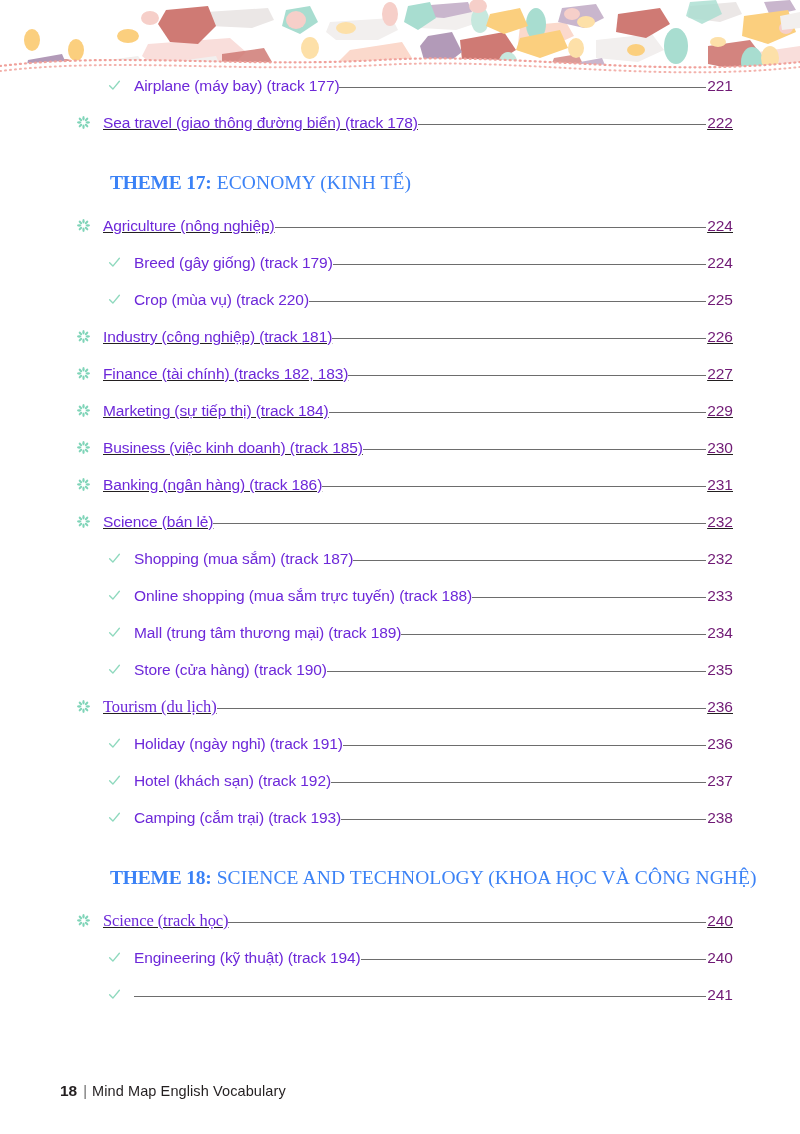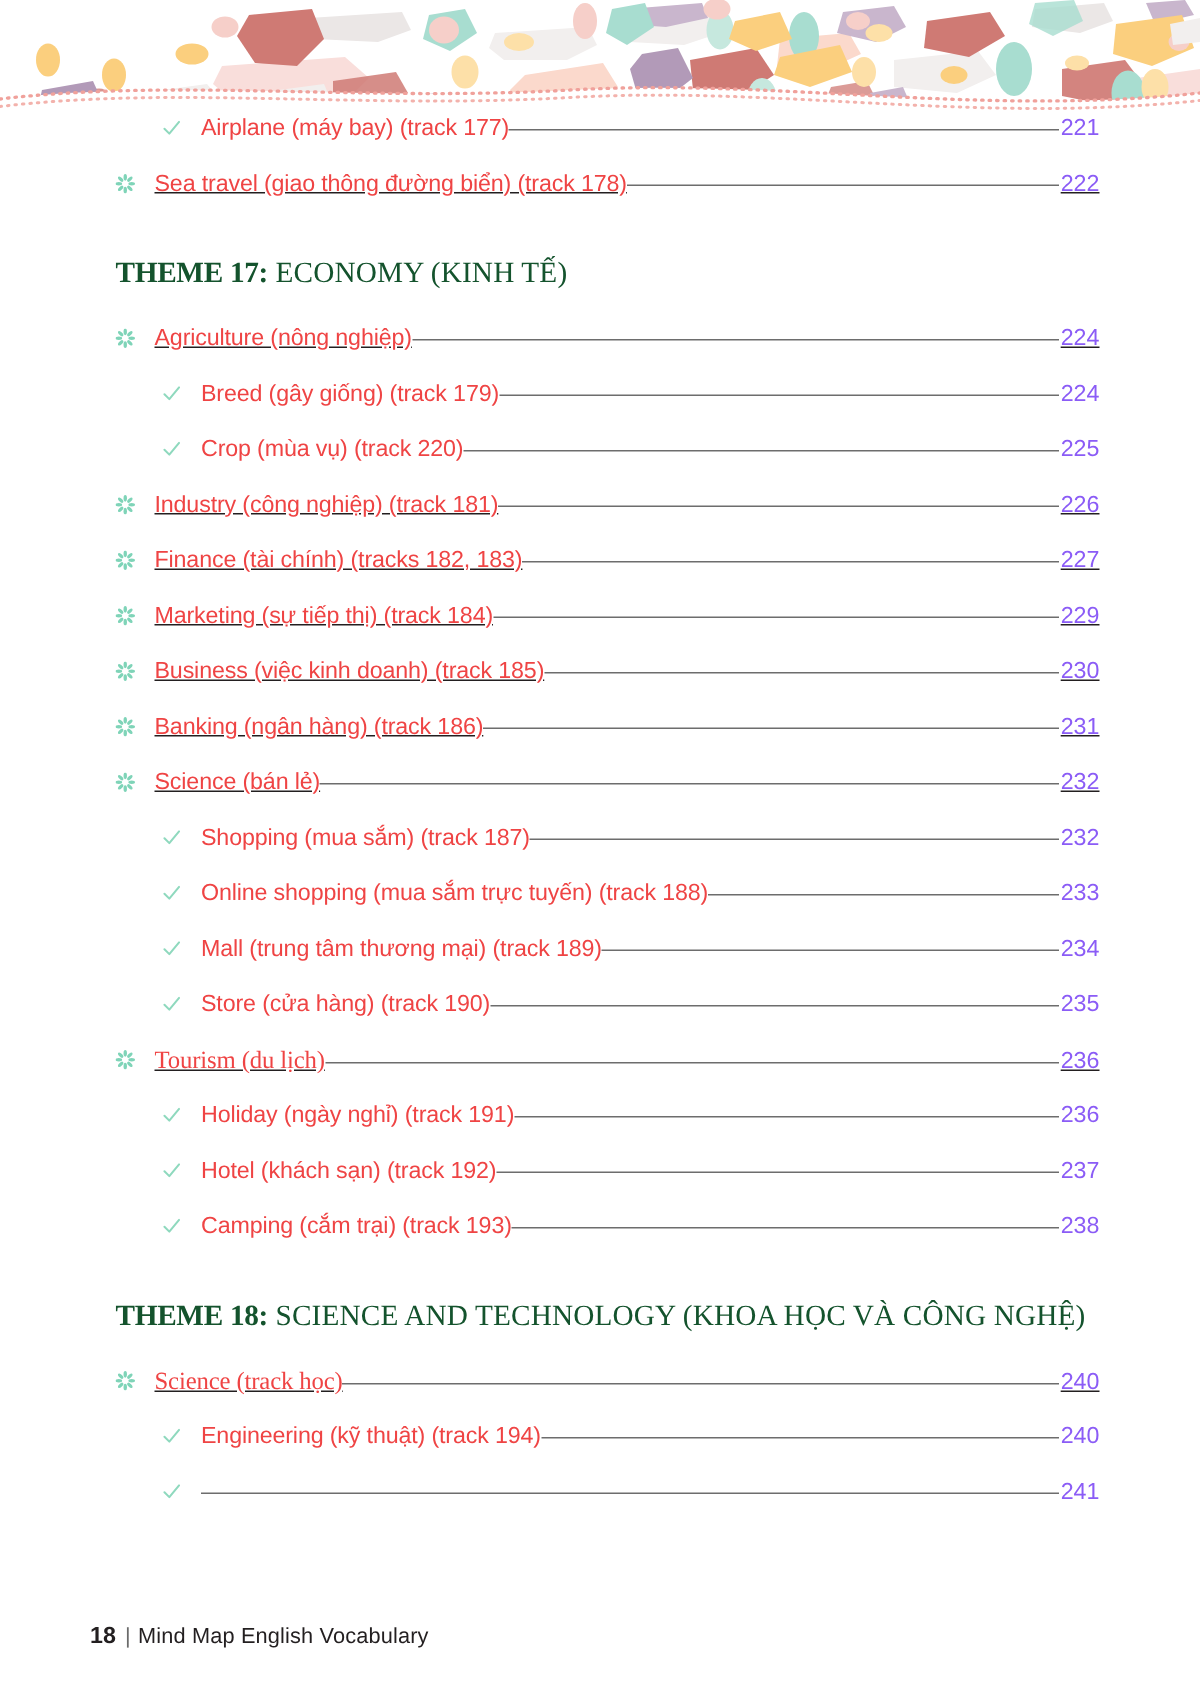--- a/index.html
+++ b/index.html
@@ -46,56 +46,57 @@
   .entry{
     flex:1 1 auto;
     display:flex;
     align-items:baseline;
     min-width:0;
     position:relative;
   }
   .title{
     font-size:15.5px;
     line-height:20px;
-    color:#ef4444;
+    color:#6d28d9;
     white-space:nowrap;
     letter-spacing:-0.1px;
   }
   .title.serif{
     font-family:"Liberation Serif", serif;
     font-size:16.5px;
   }
   .leader{
     flex:1 1 auto;
     min-width:6px;
     border-bottom:1.1px solid #6d6d6d;
     position:relative;
     top:-3px;
     margin:0 0 0 0;
   }
   .pageno{
     flex:0 0 auto;
     font-size:15.5px;
     line-height:20px;
-    color:#8b5cf6;
+    color:#701a75;
     text-align:right;
     min-width:26px;
     padding-left:1px;
   }
   .row .endpad{flex:0 0 67px;}
 
   
   .theme{
     position:relative;
     height:48px;
     padding-left:77px;
     display:flex;
     align-items:center;
-    color:#14532d;
+    color:#3b82f6;
     font-family:"Liberation Serif", serif;
+    margin-left:33px;
   }
   .theme .t-label{
     font-weight:bold;
     font-size:19.5px;
     letter-spacing:-0.2px;
   }
   .theme .t-name{
     font-weight:normal;
     font-size:19.5px;
     letter-spacing:0.1px;

